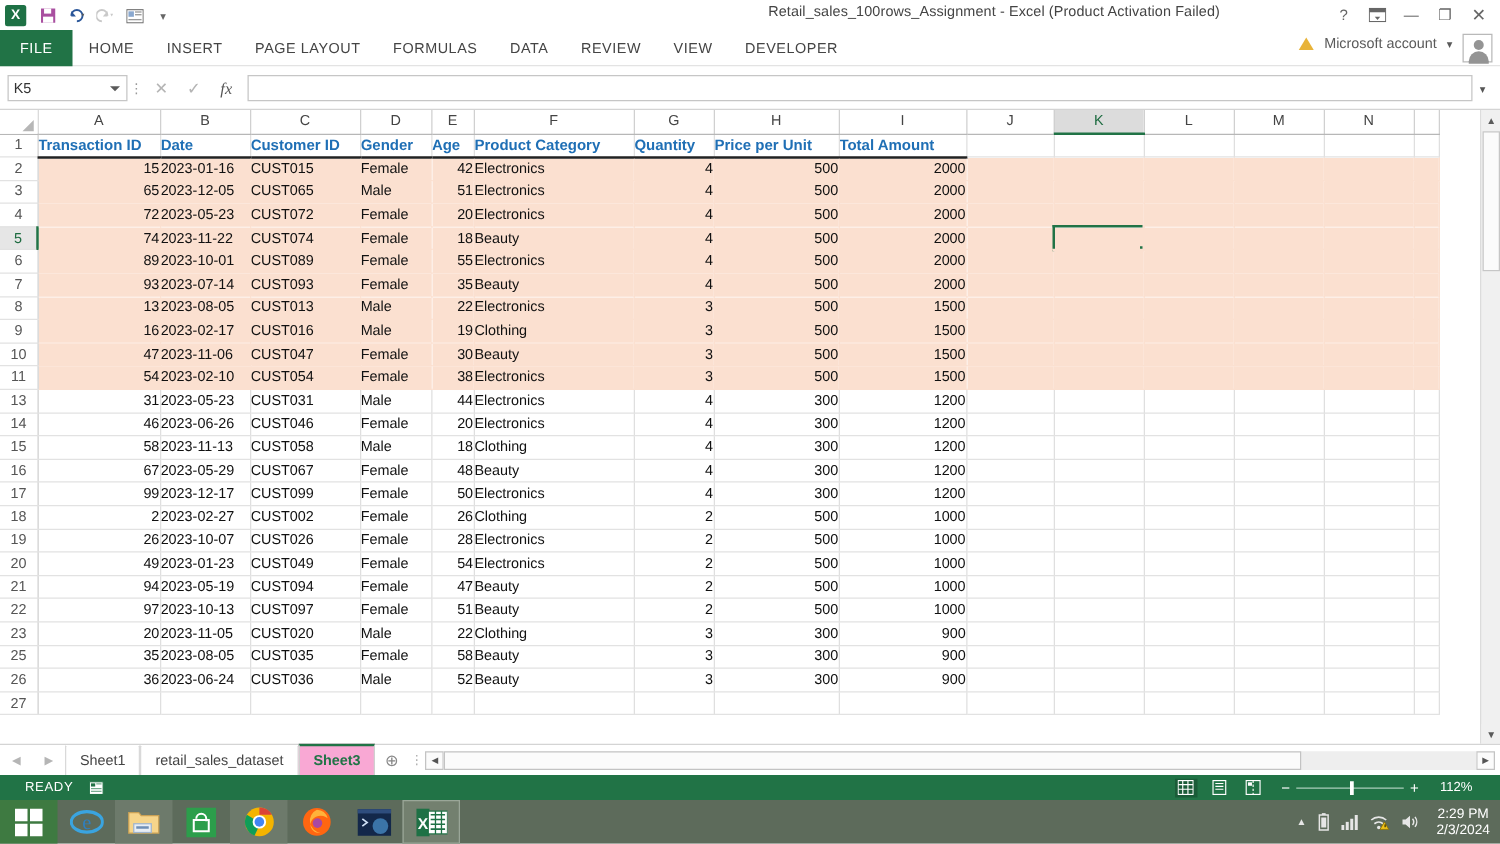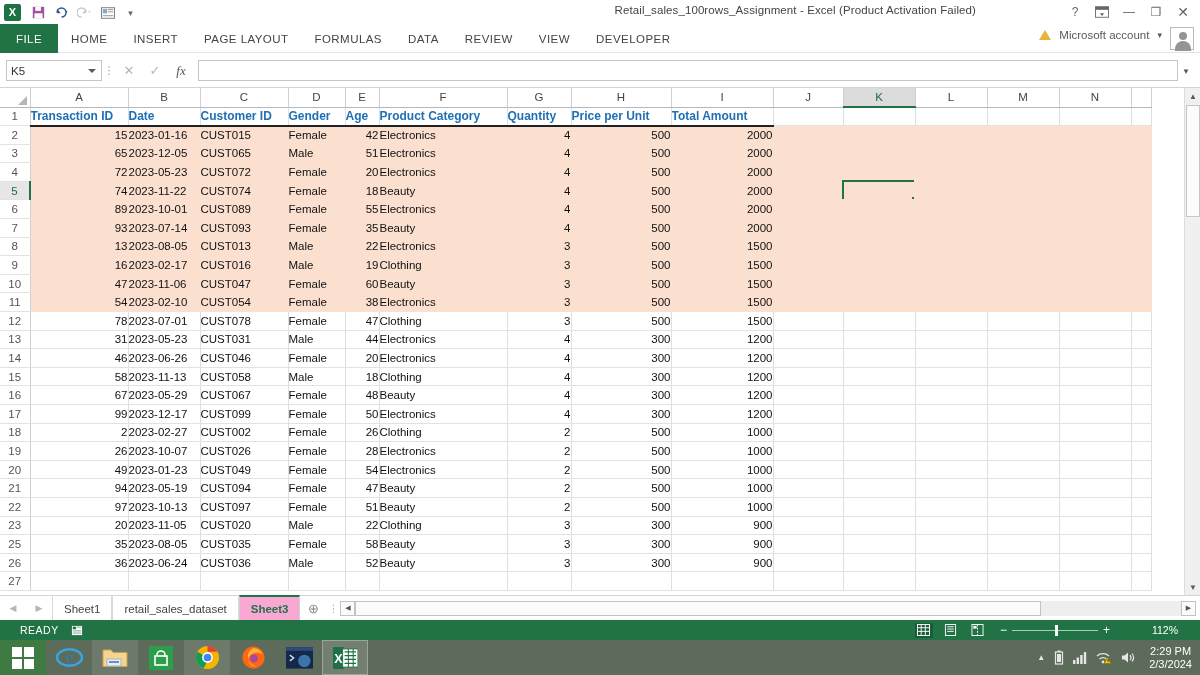--- a/index.html
+++ b/index.html
@@ -213,21 +213,21 @@
   .st-right { margin-left: auto; display: flex; align-items: center; gap: 9px; padding-right: 6px; }
   .view-btn {
     width: 18px; height: 15px; display: flex; align-items: center; justify-content: center;
     font-size: 11px; color: #fff;
   }
   .view-btn.active { background: #1a5c38; }
   .zoom-slider { display: flex; align-items: center; gap: 5px; margin-left: 4px; }
   .zs-track { width: 86px; height: 1px; background: #a9cdb9; position: relative; }
   .zs-knob { position: absolute; left: 43px; top: -5px; width: 3px; height: 11px; background: #fff; }
   .zs-sign { font-size: 12px; }
-  .zoom-pct { width: 34px; text-align: right; font-size: 10.5px; margin-left: 25px; }
+  .zoom-pct { width: 34px; text-align: right; font-size: 10.5px; }
 
   
   .taskbar {
     position: absolute; left: 0; top: 640px; width: 1200px; height: 35px;
     background: #5d6b5b; display: flex; align-items: center;
   }
   .tb-start {
     width: 46px; height: 35px; display: flex; align-items: center; justify-content: center;
     background: #3e7a41;
   }
@@ -547,58 +547,40 @@
             <td class="cell"></td>
             <td class="cell"></td>
             <td class="cell"></td>
           </tr>
           <tr class="hl">
             <td class="rowhdr">10</td>
             <td class="cell num">47</td>
             <td class="cell txt">2023-11-06</td>
             <td class="cell txt">CUST047</td>
             <td class="cell txt">Female</td>
-            <td class="cell num">60</td>
+            <td class="cell num">30</td>
             <td class="cell txt">Beauty</td>
             <td class="cell num">3</td>
             <td class="cell num">500</td>
             <td class="cell num">1500</td>
             <td class="cell"></td>
             <td class="cell"></td>
             <td class="cell"></td>
             <td class="cell"></td>
             <td class="cell"></td>
             <td class="cell"></td>
           </tr>
           <tr class="hl">
             <td class="rowhdr">11</td>
             <td class="cell num">54</td>
             <td class="cell txt">2023-02-10</td>
             <td class="cell txt">CUST054</td>
             <td class="cell txt">Female</td>
             <td class="cell num">38</td>
             <td class="cell txt">Electronics</td>
-            <td class="cell num">3</td>
-            <td class="cell num">500</td>
-            <td class="cell num">1500</td>
-            <td class="cell"></td>
-            <td class="cell"></td>
-            <td class="cell"></td>
-            <td class="cell"></td>
-            <td class="cell"></td>
-            <td class="cell"></td>
-          </tr>
-          <tr>
-            <td class="rowhdr">12</td>
-            <td class="cell num">78</td>
-            <td class="cell txt">2023-07-01</td>
-            <td class="cell txt">CUST078</td>
-            <td class="cell txt">Female</td>
-            <td class="cell num">47</td>
-            <td class="cell txt">Clothing</td>
             <td class="cell num">3</td>
             <td class="cell num">500</td>
             <td class="cell num">1500</td>
             <td class="cell"></td>
             <td class="cell"></td>
             <td class="cell"></td>
             <td class="cell"></td>
             <td class="cell"></td>
             <td class="cell"></td>
           </tr>

